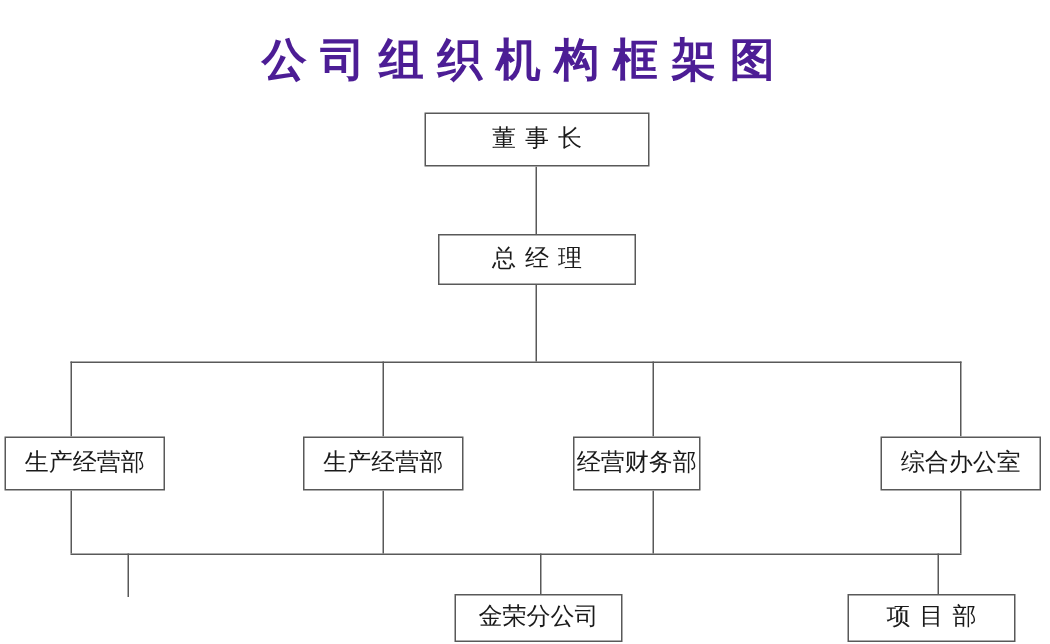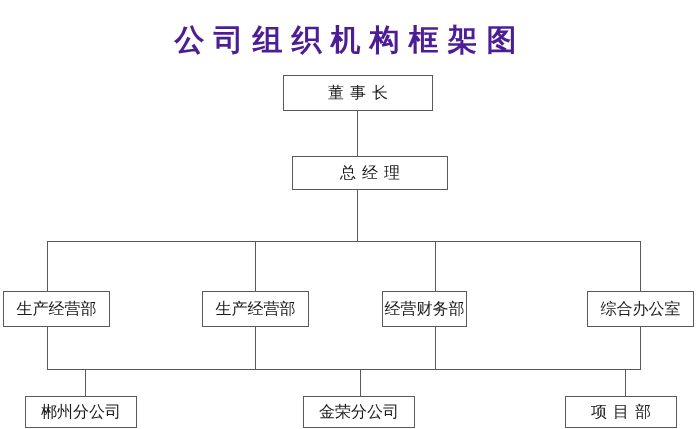--- a/index.html
+++ b/index.html
@@ -70,21 +70,21 @@
 <body>
 
 <div id="page">
 
   <div class="chart-title">公司组织机构框架图</div>
 
   <div class="node spaced" style="left:283px; top:75px; width:150px; height:36px;">董事长</div>
 
   <div class="vline" style="left:357px; top:111px; height:45px;"></div>
 
-  <div class="node spaced" style="left:292px; top:156px; width:156px; height:34px;">总经理</div>
+  <div class="node spaced" style="left:292px; top:156px; width:132px; height:34px;">总经理</div>
 
   <div class="vline" style="left:357px; top:190px; height:51px;"></div>
 
   <div class="hline" style="left:47px; top:241px; width:594px;"></div>
 
   <div class="vline" style="left:47px; top:241px; height:50px;"></div>
   <div class="vline" style="left:255px; top:241px; height:50px;"></div>
   <div class="vline" style="left:435px; top:241px; height:50px;"></div>
   <div class="vline" style="left:640px; top:241px; height:50px;"></div>
 
@@ -100,19 +100,18 @@
   <div class="vline" style="left:255px; top:327px; height:42px;"></div>
   <div class="vline" style="left:435px; top:327px; height:42px;"></div>
   <div class="vline" style="left:640px; top:327px; height:42px;"></div>
 
   <div class="hline" style="left:47px; top:369px; width:594px;"></div>
 
   <div class="vline" style="left:85px; top:369px; height:29px;"></div>
   <div class="vline" style="left:360px; top:369px; height:29px;"></div>
   <div class="vline" style="left:625px; top:369px; height:29px;"></div>
 
-  <div class="node" style="left:25px; top:396px; width:112px; height:32px;">郴州分公司</div>
 
   <div class="node" style="left:303px; top:396px; width:112px; height:32px;">金荣分公司</div>
 
   <div class="node spaced" style="left:565px; top:396px; width:112px; height:32px;">项目部</div>
 
 </div>
 
 </body></html>

